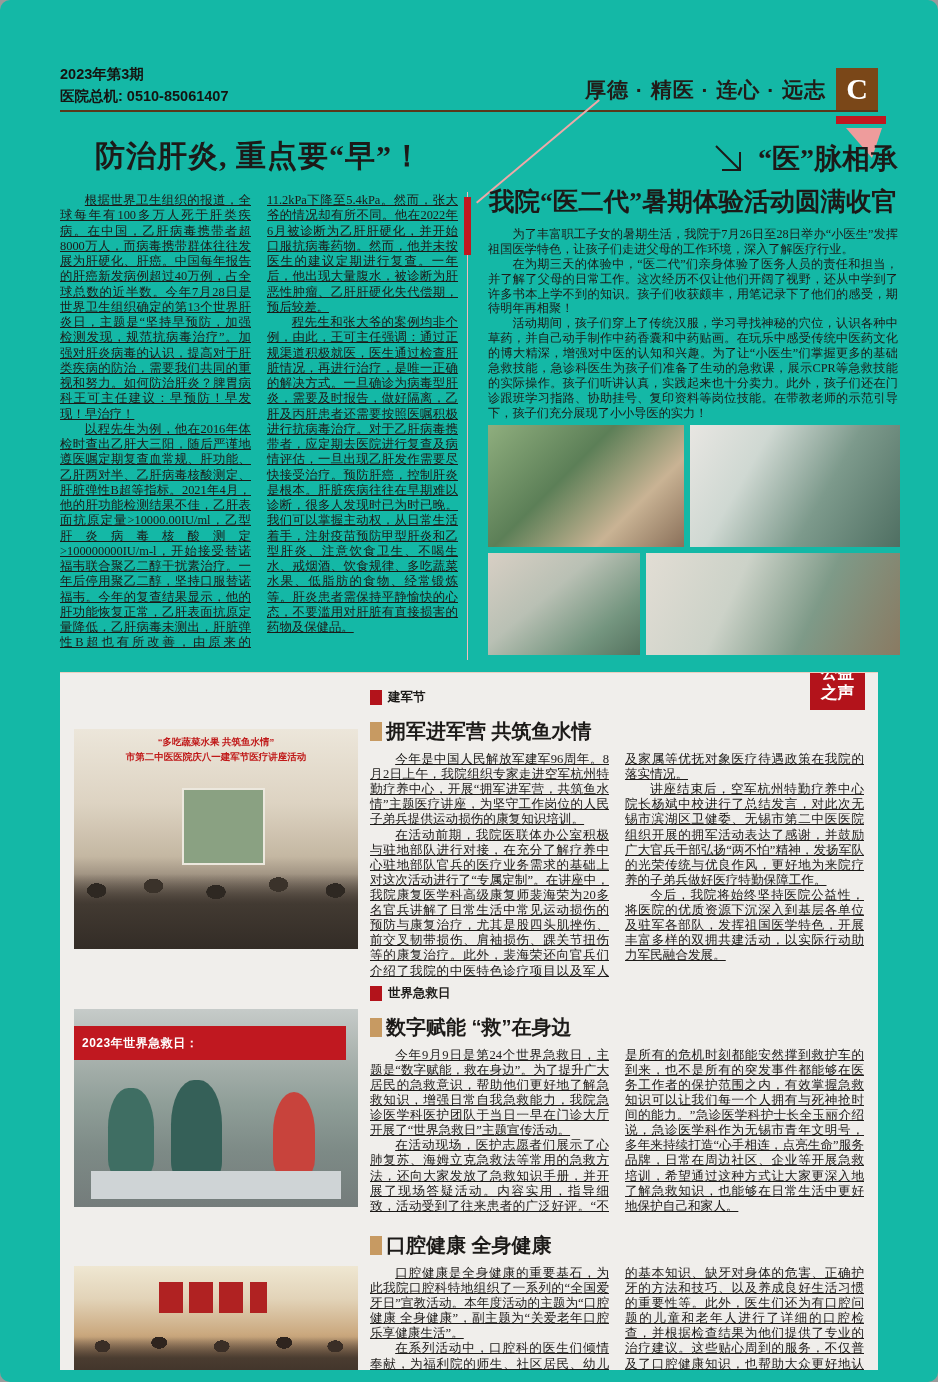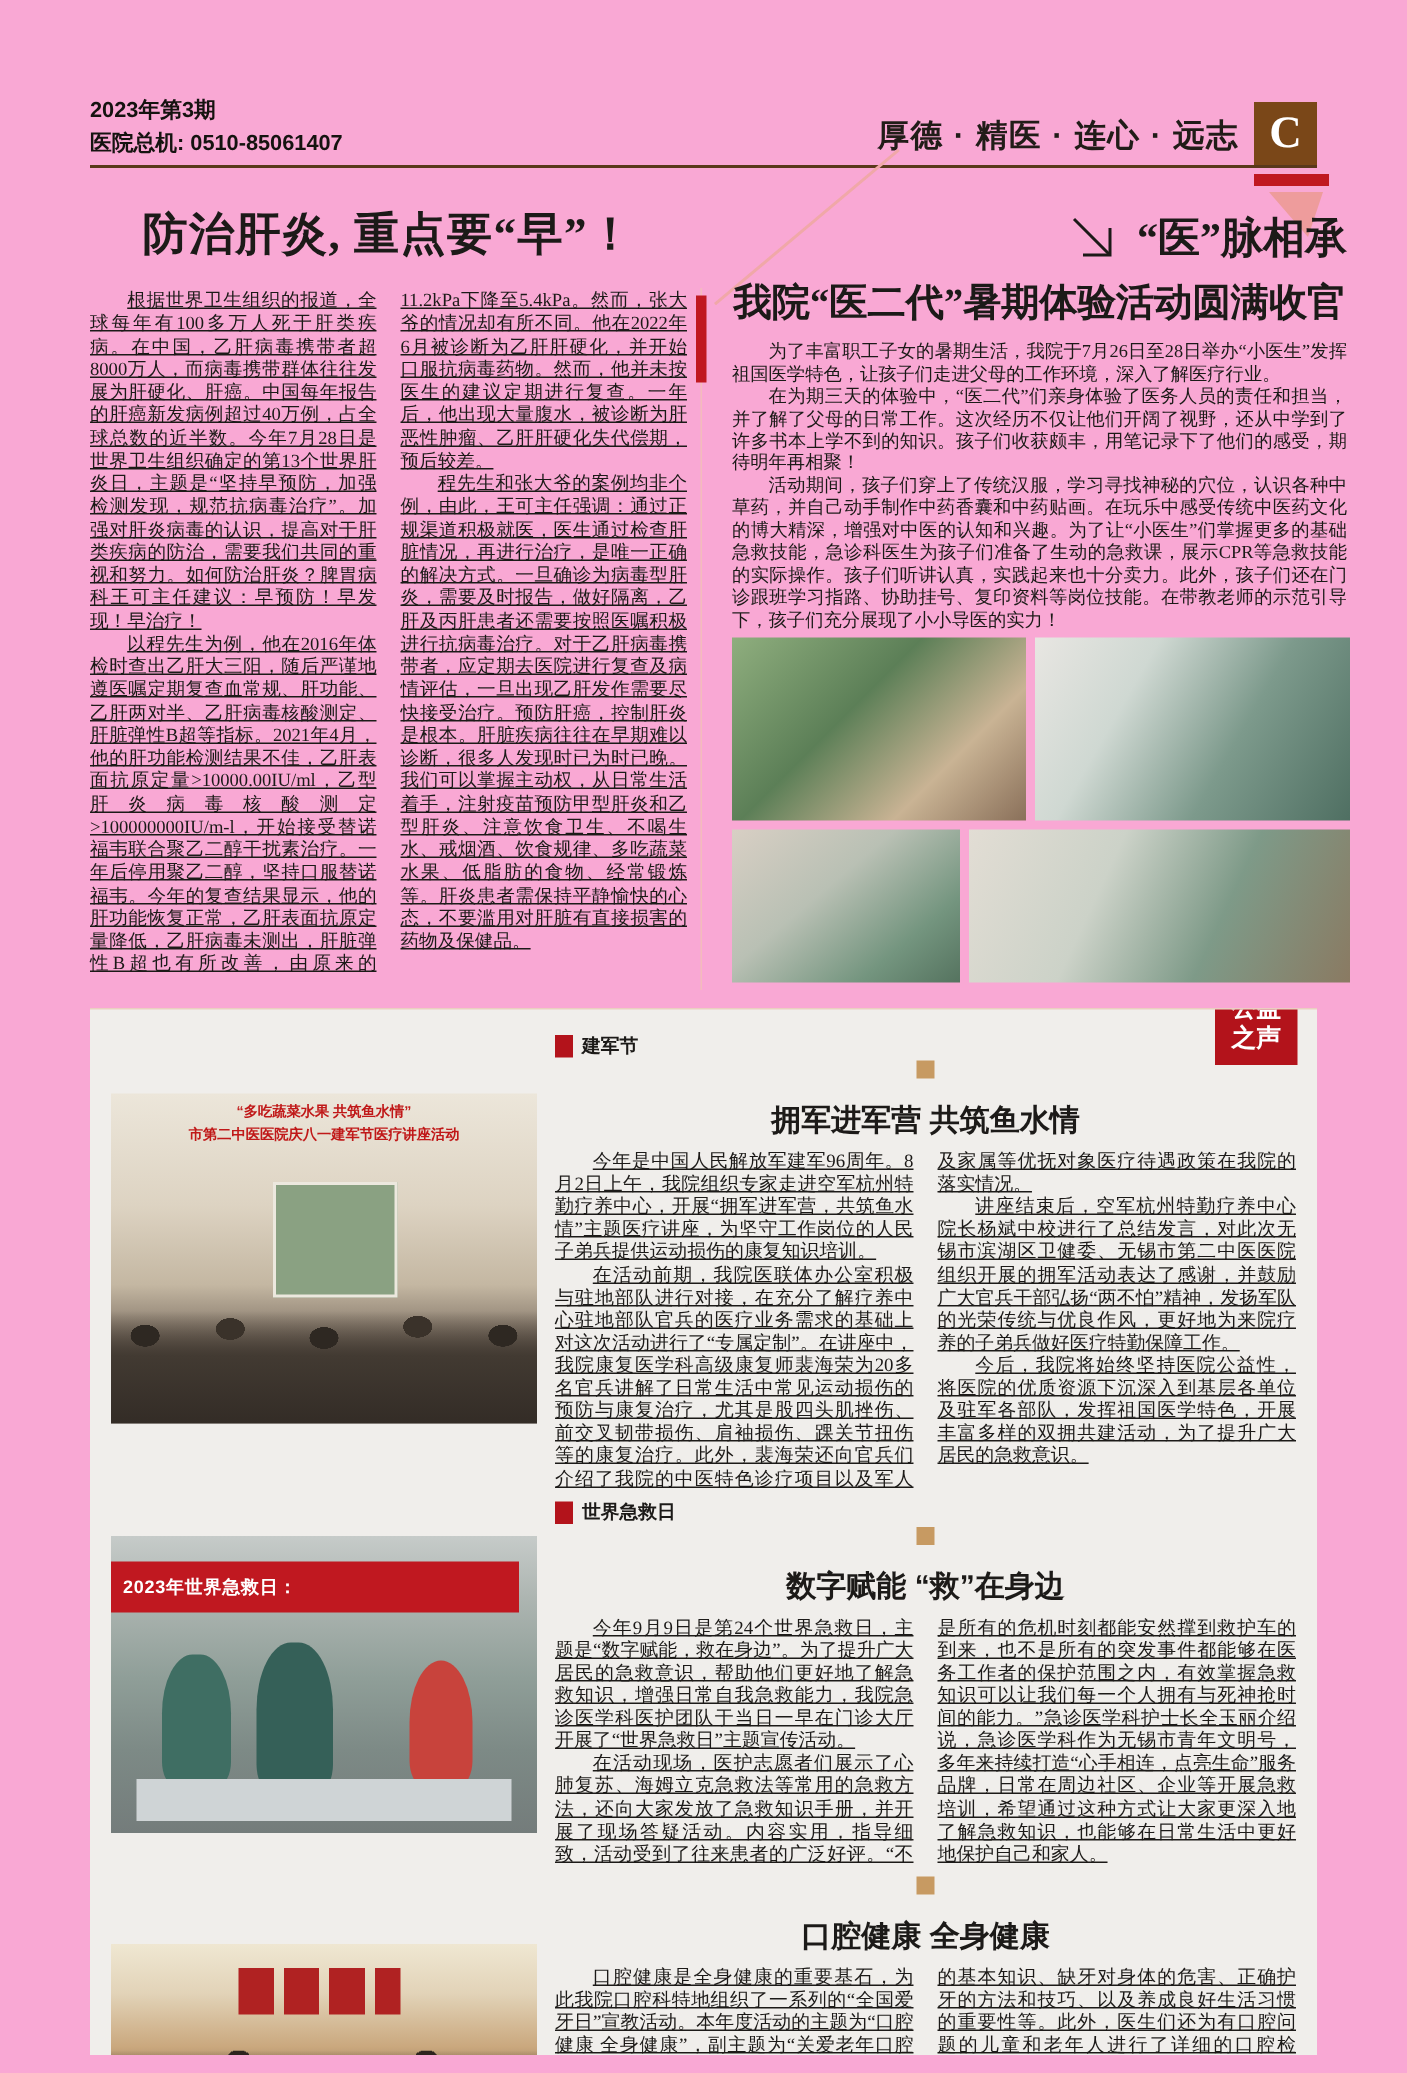--- a/index.html
+++ b/index.html
@@ -1,17 +1,17 @@
 <!DOCTYPE html>
 <html><head>
 <meta charset="utf-8">
 <style>
   html,body{margin:0;padding:0;background:#9a9a9a;}
-  .page{position:relative;width:938px;height:1382px;margin:0 auto;background:#f9a8d4;
-        font-family:"Liberation Serif","DejaVu Serif",serif;color:#1c1a18;overflow:hidden;}
+  .page{position:relative;width:938px;height:1382px;margin:0 auto;background:#14b8a6;
+        font-family:"Liberation Serif","DejaVu Serif",serif;color:#1c1a18;overflow:hidden;border-radius:10px;}
 
   
   .masthead-left{position:absolute;left:60px;top:64px;font-family:"Liberation Sans",sans-serif;
         font-size:14.5px;font-weight:700;line-height:1.5;color:#151310;}
   .masthead-right{position:absolute;right:60px;top:68px;display:flex;align-items:flex-end;gap:10px;}
   .motto{font-family:"Liberation Sans",sans-serif;font-size:21px;font-weight:700;
         letter-spacing:1px;color:#211c18;padding-bottom:6px;}
   .c-box{width:42px;height:42px;background:#7a4718;color:#fff;display:flex;align-items:center;
         justify-content:center;font:700 30px "Liberation Serif",serif;}
   .header-rule{position:absolute;left:60px;right:60px;top:110px;height:2px;background:#59381a;}
@@ -58,22 +58,22 @@
         color:#fff;display:flex;flex-direction:column;align-items:center;justify-content:center;
         font-family:"Liberation Sans",sans-serif;font-weight:700;font-size:16.5px;line-height:1.18;}
 
   .news{display:flex;gap:12px;}
   .news + .news{margin-top:6px;}
   .news-photo{flex:0 0 284px;width:284px;position:relative;overflow:hidden;}
   .news-body{flex:1;min-width:0;}
   .kicker-line{display:flex;align-items:center;gap:6px;font-family:"Liberation Sans",sans-serif;
         font-weight:700;font-size:12.5px;color:#1c1a18;}
   .sq-red{width:12px;height:15px;background:#b3131b;flex:0 0 12px;}
-  .title-line{display:flex;align-items:center;gap:14px;font-family:"Liberation Sans",sans-serif;
-        font-weight:700;font-size:20px;margin-top:1px;margin-bottom:7px;flex-direction:column;}
+  .title-line{display:flex;align-items:center;gap:4px;font-family:"Liberation Sans",sans-serif;
+        font-weight:700;font-size:20px;margin-top:12px;margin-bottom:7px;}
   .sq-tan{width:12px;height:19px;background:#c79a62;flex:0 0 12px;}
   .news-text{font-size:12.6px;line-height:1.2;}
 
   .news--1 .news-photo{margin-top:40px;height:220px;
         background:linear-gradient(180deg,#ece6da 0%,#ddd3c2 34%,#c4b7a2 58%,#6e6156 78%,#48403a 100%);}
   .ph-caption{position:absolute;top:6px;left:0;right:0;text-align:center;color:#c01818;
         font-family:"Liberation Sans",sans-serif;font-weight:700;font-size:9.5px;line-height:1.55;}
   .ph-screen{position:absolute;left:38%;top:27%;width:28%;height:33%;background:#8aa182;
         border:2px solid #ece8de;}
   .ph-crowd{position:absolute;left:0;right:0;bottom:0;height:34%;
@@ -188,21 +188,21 @@
           <span>建军节</span>
         </div>
         <div class="title-line">
           <span class="sq-tan"></span>
           <span>拥军进军营 共筑鱼水情</span>
         </div>
         <div class="news-text cols-2">
           <p class="para">今年是中国人民解放军建军96周年。8月2日上午，我院组织专家走进空军杭州特勤疗养中心，开展“拥军进军营，共筑鱼水情”主题医疗讲座，为坚守工作岗位的人民子弟兵提供运动损伤的康复知识培训。</p>
           <p class="para">在活动前期，我院医联体办公室积极与驻地部队进行对接，在充分了解疗养中心驻地部队官兵的医疗业务需求的基础上对这次活动进行了“专属定制”。在讲座中，我院康复医学科高级康复师裴海荣为20多名官兵讲解了日常生活中常见运动损伤的预防与康复治疗，尤其是股四头肌挫伤、前交叉韧带损伤、肩袖损伤、踝关节扭伤等的康复治疗。此外，裴海荣还向官兵们介绍了我院的中医特色诊疗项目以及军人及家属等优抚对象医疗待遇政策在我院的落实情况。</p>
           <p class="para">讲座结束后，空军杭州特勤疗养中心院长杨斌中校进行了总结发言，对此次无锡市滨湖区卫健委、无锡市第二中医医院组织开展的拥军活动表达了感谢，并鼓励广大官兵干部弘扬“两不怕”精神，发扬军队的光荣传统与优良作风，更好地为来院疗养的子弟兵做好医疗特勤保障工作。</p>
-          <p class="para">今后，我院将始终坚持医院公益性，将医院的优质资源下沉深入到基层各单位及驻军各部队，发挥祖国医学特色，开展丰富多样的双拥共建活动，为了提升广大居民的急救意识。</p>
+          <p class="para">今后，我院将始终坚持医院公益性，将医院的优质资源下沉深入到基层各单位及驻军各部队，发挥祖国医学特色，开展丰富多样的双拥共建活动，以实际行动助力军民融合发展。</p>
         </div>
       </div>
     </div>
 
     <div class="news news--2">
       <div class="news-photo">
         <div class="ph-banner">
           <span>2023年世界急救日：</span>
         </div>
         <div class="fig fig-1"></div>

